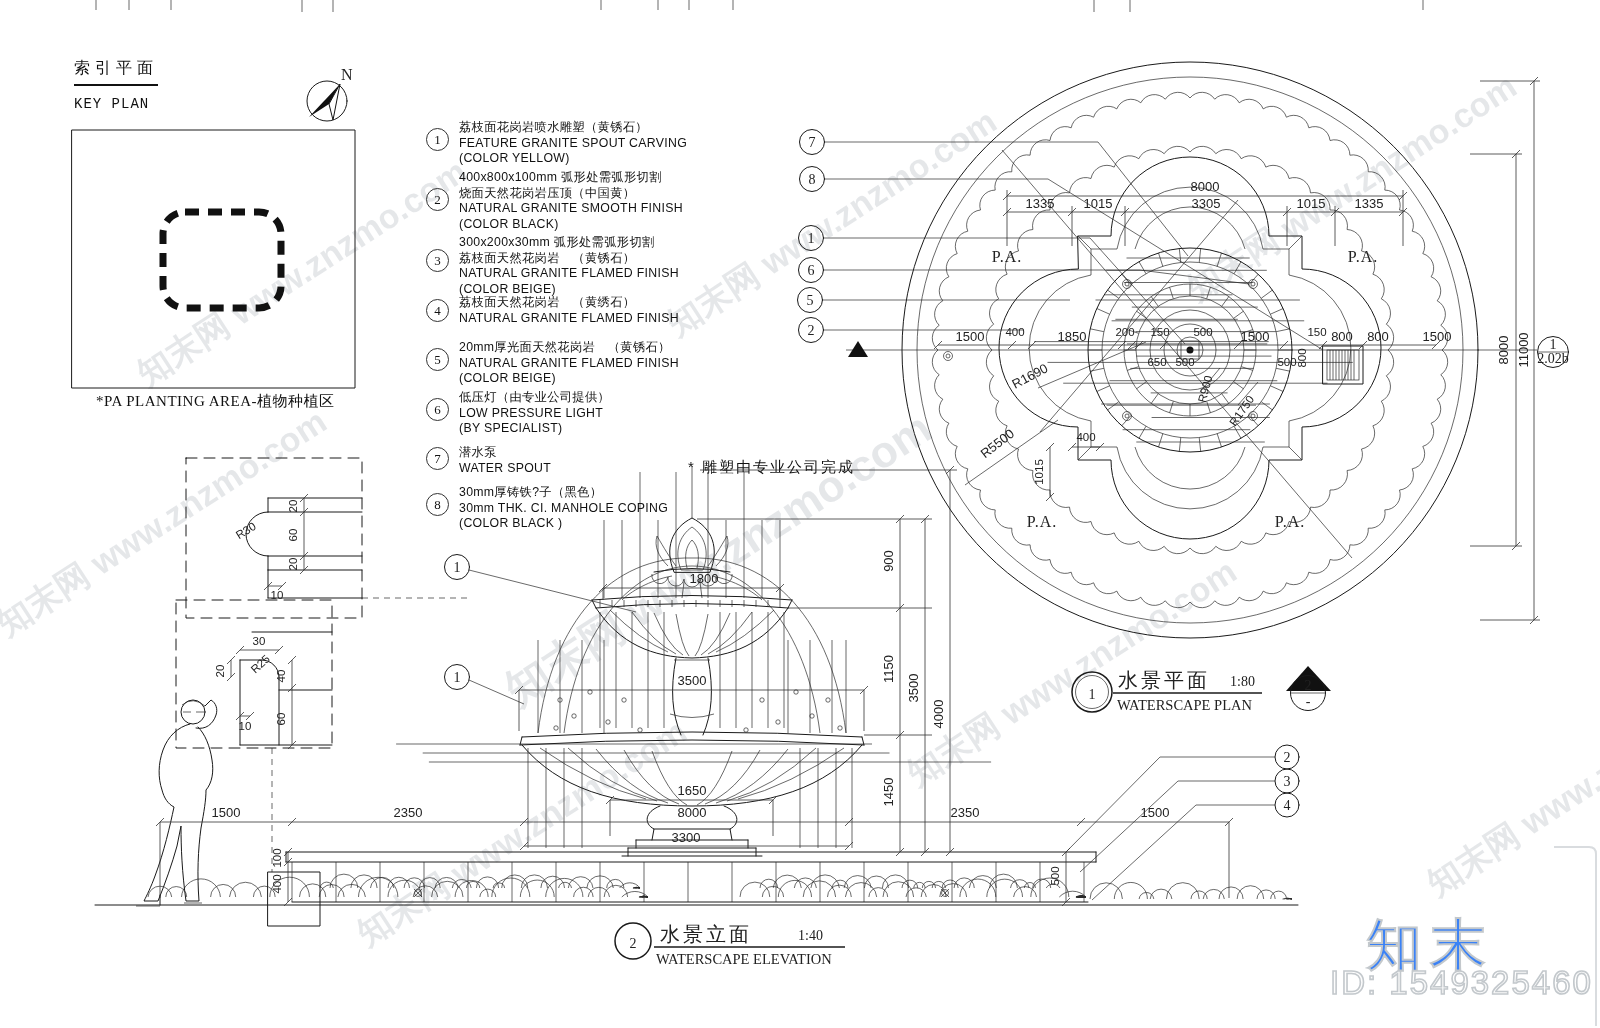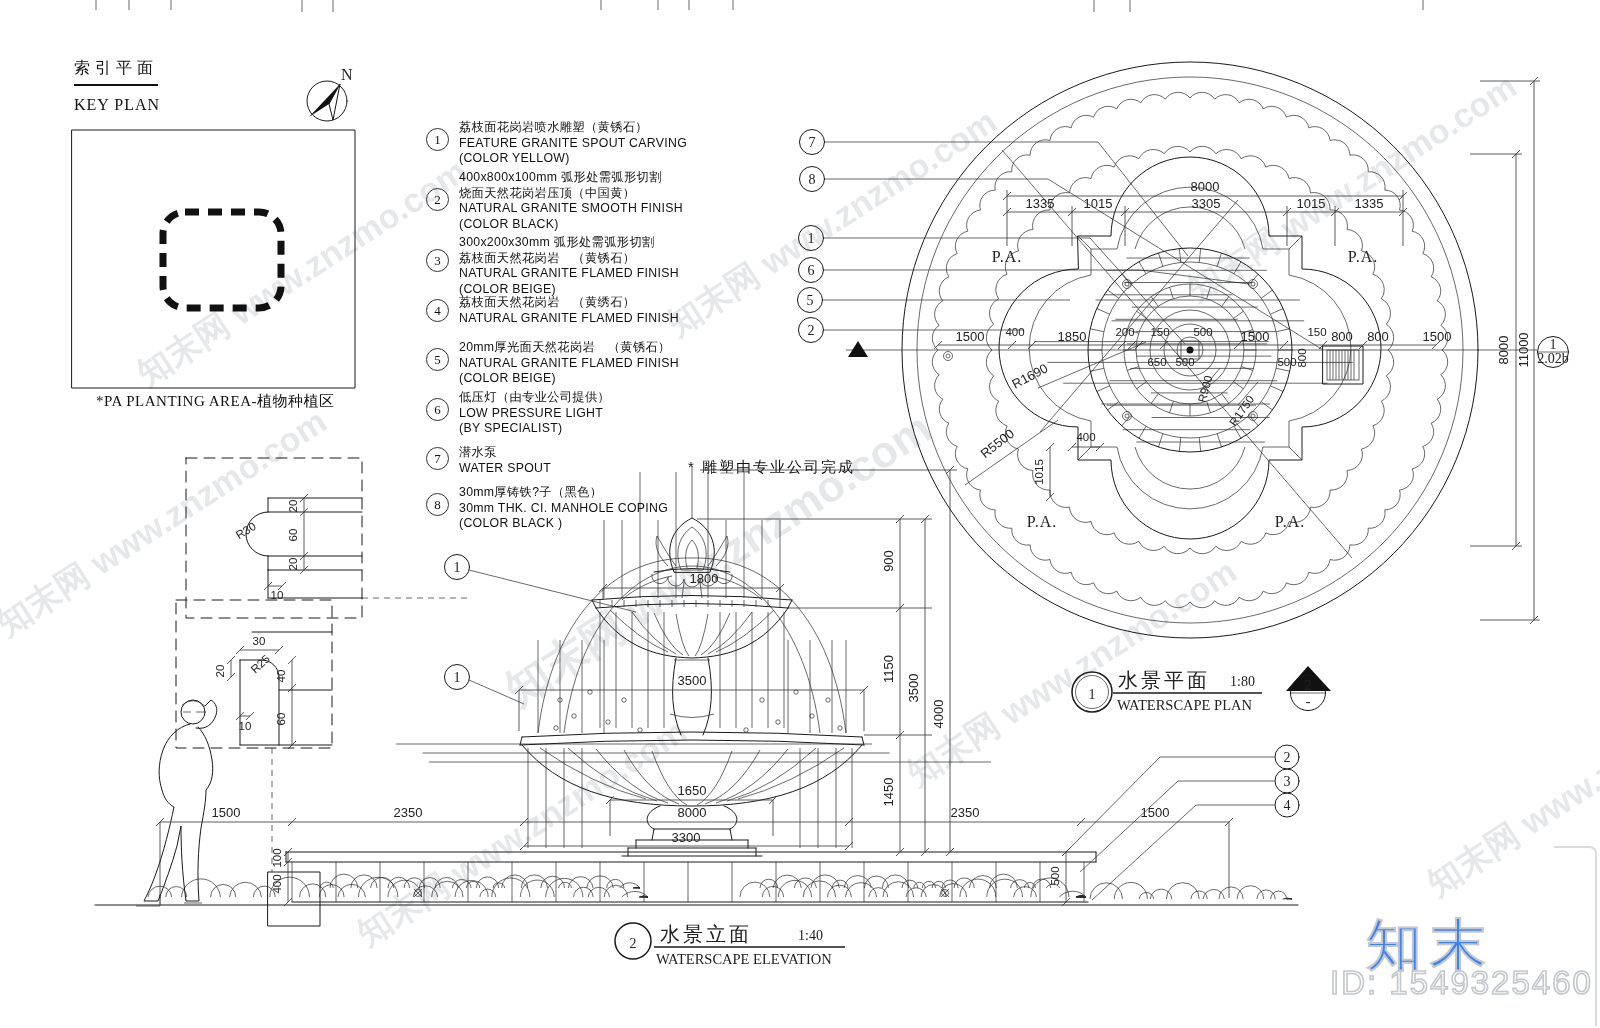--- a/index.html
+++ b/index.html
@@ -2,21 +2,21 @@
 <html><head>
 <meta charset="utf-8">
 <style>
   html,body{margin:0;padding:0;background:#fff;}
   .sheet{position:relative;width:1600px;height:1028px;background:#fff;overflow:hidden;
          font-family:"Liberation Sans","DejaVu Sans",sans-serif;color:#111;}
   .wm{position:absolute;transform:rotate(-33deg);color:#8b95a0;opacity:.22;white-space:nowrap;
       font-weight:bold;pointer-events:none;}
   .kp-cn{position:absolute;left:74px;top:58px;font-size:16px;letter-spacing:5px;
          border-bottom:2px solid #111;padding-bottom:5px;}
-  .kp-en{position:absolute;left:74px;top:96px;font-size:16px;font-family:Liberation Serif, serif;letter-spacing:1px;}
+  .kp-en{position:absolute;left:74px;top:96px;font-size:14px;font-family:Liberation Mono, monospace;letter-spacing:1px;}
   .kp-cap{position:absolute;left:96px;top:392px;font-size:15px;font-family:"Liberation Serif","DejaVu Serif",serif;white-space:nowrap;letter-spacing:.5px;}
   .note{position:absolute;left:688px;top:458px;font-size:15px;letter-spacing:2px;}
   .legend-item{position:absolute;display:flex;gap:10px;width:270px;}
   .leg-num{flex:0 0 auto;width:21px;height:21px;border:1.3px solid #333;border-radius:50%;
            font-family:"Liberation Serif","DejaVu Serif",serif;font-size:13px;line-height:21px;text-align:center;}
   .leg-text{white-space:pre-line;font-size:12.3px;line-height:15.5px;letter-spacing:.3px;}
   .logo{position:absolute;left:1366px;top:908px;font-size:56px;letter-spacing:8px;color:#3b82f6;
         -webkit-text-stroke:2px #c3c8cc;}
   .logo-id{position:absolute;left:1330px;top:964px;font-size:33px;letter-spacing:2px;color:#fdfdfd;
         -webkit-text-stroke:1.6px #c3c8cc;}

